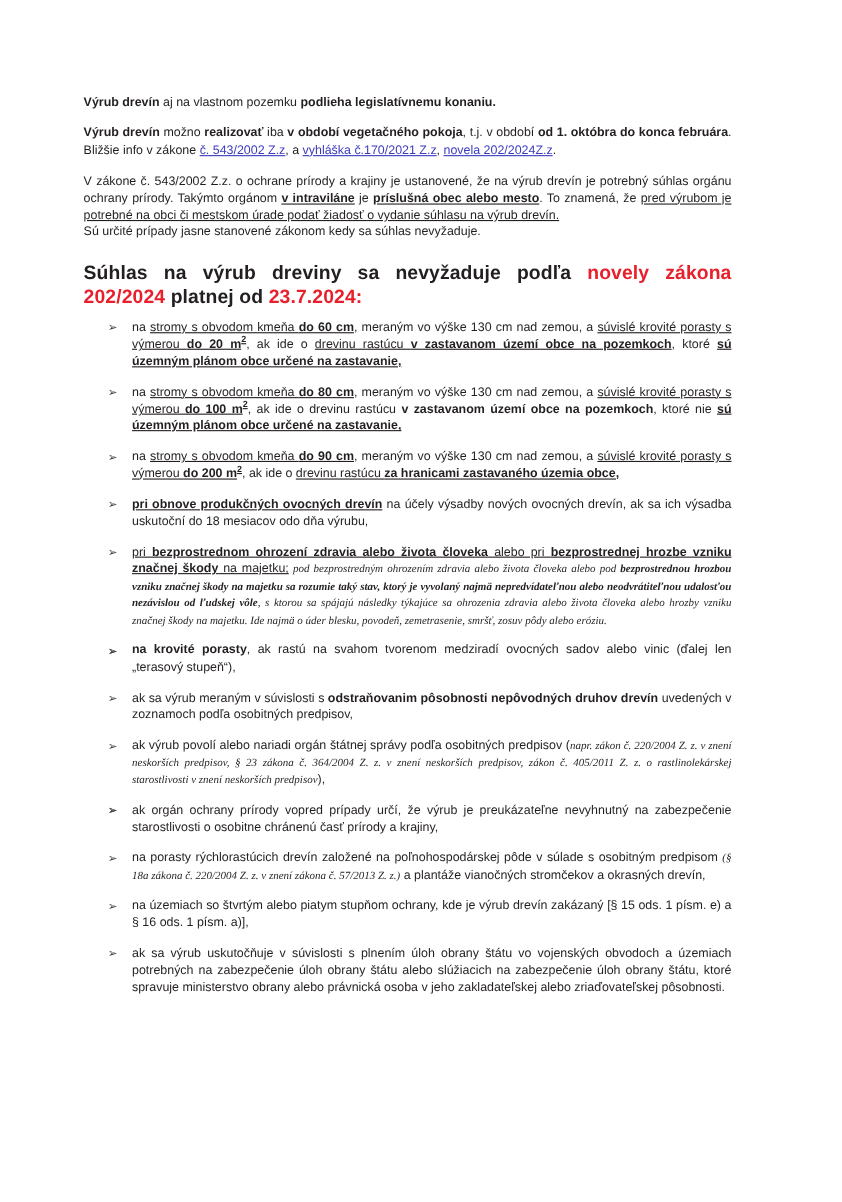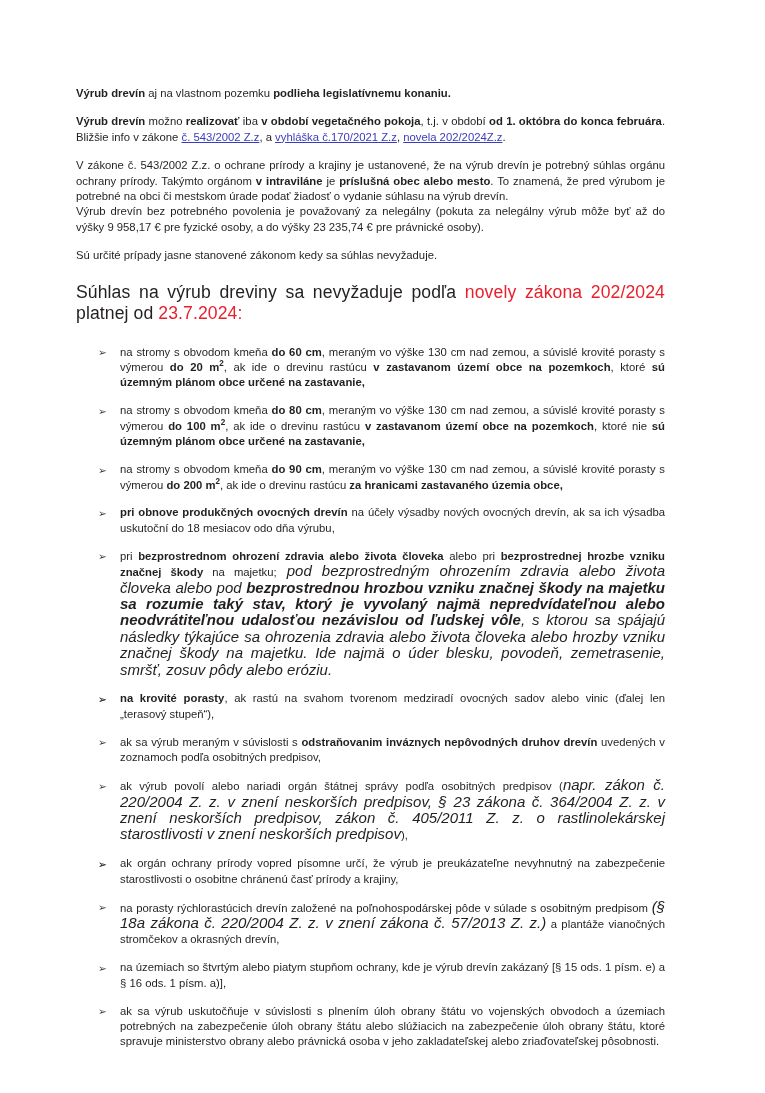--- a/index.html
+++ b/index.html
@@ -20,30 +20,30 @@
   p { margin:0; }
   .para {
     font-size:11.3px;
     line-height:15.4px;
     text-align:justify;
     margin-bottom:13px;
   }
   .para.tight { margin-bottom:0; }
   b, .b { font-weight:bold; }
   i, .i { font-style:italic; }
-  .u { }
+  .u { text-decoration:underline; }
   a, .lnk {
     color:#3b3bbe;
   }
   .heading {
     font-size:17.6px;
     line-height:21.5px;
-    font-weight:normal;
+    font-weight:bold;
     text-align:justify;
-    margin:18px 0 20px 0;
+    margin:18px 0 10px 0;
     letter-spacing:0.1px;
   }
   .heading .red { color:#e8202c; }
   .list {
     margin:0;
     padding:0;
     list-style:none;
   }
   .list > li {
     position:relative;
@@ -57,51 +57,51 @@
     position:absolute;
     left:22px;
     top:0.5px;
     width:16px;
     font-family:"DejaVu Sans", sans-serif;
     font-size:10.5px;
     line-height:15.4px;
     color:#3a3a3a;
   }
   .note {
-    font-size:15px;
+    font-size:10px;
     font-style:italic;
     line-height:14.2px;
+    font-family:Liberation Serif, serif;
   }
   .sup { font-size:0.72em; vertical-align:super; line-height:0; }
 </style>
 </head>
 <body>
 
 <div class="page">
 
   <div id="intro-section">
       <p class="para"><span class="b">Výrub drevín</span><span> aj na vlastnom pozemku </span><span class="b">podlieha legislatívnemu konaniu.</span></p>
       <p class="para"><span class="b">Výrub drevín</span><span> možno </span><span class="b">realizovať</span><span> iba </span><span class="b">v období vegetačného pokoja</span><span>, t.j. v období </span><span class="b">od 1. októbra do konca februára</span><span>. Bližšie info v zákone </span><a href="#" class="lnk">č. 543/2002 Z.z</a><span>, a </span><a href="#" class="lnk">vyhláška č.170/2021 Z.z</a><span>, </span><a href="#" class="lnk">novela 202/2024Z.z</a><span>.</span></p>
       <p class="para tight"><span>V zákone č. 543/2002 Z.z. o ochrane prírody a krajiny je ustanovené, že na výrub drevín je potrebný súhlas orgánu ochrany prírody. Takýmto orgánom </span><span class="b u">v intraviláne</span><span> je </span><span class="b u">príslušná obec alebo mesto</span><span>. To znamená, že </span><span class="u">pred výrubom je potrebné na obci či mestskom úrade podať žiadosť o vydanie súhlasu na výrub drevín.</span></p>
-      <p class="para"><span>Výrub drevín bez potrebného povolenia je považovaný za nelegálny (pokuta za nelegálny výrub môže byť až do výšky 9 958,17 € pre fyzické osoby, a do výšky 23 235,74 € pre právnické osoby).</span></p>
       <p class="para"><span>Sú určité prípady jasne stanovené zákonom kedy sa súhlas nevyžaduje.</span></p>
     </div>
 
   <h1 class="heading" id="heading-el"><span>Súhlas na výrub dreviny sa nevyžaduje podľa </span><span class="red">novely zákona 202/2024</span><span> platnej od </span><span class="red">23.7.2024:</span></h1>
 
   <ul class="list" id="exemptions-list">
       <li><span class="marker">➢</span><span><span>na </span><span class="u">stromy s obvodom kmeňa </span><span class="b u">do 60 cm</span><span>, meraným vo výške 130 cm nad zemou, a </span><span class="u">súvislé krovité porasty s výmerou </span><span class="b u">do 20 m</span><span class="sup b u">2</span><span>, ak ide o </span><span class="u">drevinu rastúcu </span><span class="b u">v zastavanom území obce na pozemkoch</span><span>, ktoré </span><span class="b u">sú územným plánom obce určené na zastavanie,</span></span></li>
       <li><span class="marker">➢</span><span><span>na </span><span class="u">stromy s obvodom kmeňa </span><span class="b u">do 80 cm</span><span>, meraným vo výške 130 cm nad zemou, a </span><span class="u">súvislé krovité porasty s výmerou </span><span class="b u">do 100 m</span><span class="sup b u">2</span><span>, ak ide o drevinu rastúcu </span><span class="b">v zastavanom území obce na pozemkoch</span><span>, ktoré nie </span><span class="b u">sú územným plánom obce určené na zastavanie,</span></span></li>
       <li><span class="marker">➢</span><span><span>na </span><span class="u">stromy s obvodom kmeňa </span><span class="b u">do 90 cm</span><span>, meraným vo výške 130 cm nad zemou, a </span><span class="u">súvislé krovité porasty s výmerou </span><span class="b u">do 200 m</span><span class="sup b u">2</span><span>, ak ide o </span><span class="u">drevinu rastúcu </span><span class="b u">za hranicami zastavaného územia obce,</span></span></li>
       <li><span class="marker">➢</span><span><span class="b u">pri obnove produkčných ovocných drevín</span><span> na účely výsadby nových ovocných drevín, ak sa ich výsadba uskutoční do 18 mesiacov odo dňa výrubu,</span></span></li>
       <li><span class="marker">➢</span><span><span class="u">pri </span><span class="b u">bezprostrednom ohrození zdravia alebo života človeka</span><span class="u"> alebo pri </span><span class="b u">bezprostrednej hrozbe vzniku značnej škody</span><span class="u"> na majetku;</span><span class="i note"> pod bezprostredným ohrozením zdravia alebo života človeka alebo pod </span><span class="b i note">bezprostrednou hrozbou vzniku značnej škody na majetku sa rozumie taký stav, ktorý je vyvolaný najmä nepredvídateľnou alebo neodvrátiteľnou udalosťou nezávislou od ľudskej vôle</span><span class="i note">, s ktorou sa spájajú následky týkajúce sa ohrozenia zdravia alebo života človeka alebo hrozby vzniku značnej škody na majetku. Ide najmä o úder blesku, povodeň, zemetrasenie, smršť, zosuv pôdy alebo eróziu.</span></span></li>
       <li><span class="marker">➢</span></li>
       <li><span class="marker">➢</span><span><span class="b">na krovité porasty</span><span>, ak rastú na svahom tvorenom medziradí ovocných sadov alebo vinic (ďalej len „terasový stupeň“),</span></span></li>
-      <li><span class="marker">➢</span><span><span>ak sa výrub meraným v súvislosti s </span><span class="b">odstraňovanim inváznych nepôvodných druhov drevín</span><span> uvedených v zoznamoch podľa osobitných predpisov,</span></span></li>
+      <li><span class="marker">➢</span><span><span>ak sa výrub meraným v súvislosti s </span><span class="b">odstraňovanim pôsobnosti nepôvodných druhov drevín</span><span> uvedených v zoznamoch podľa osobitných predpisov,</span></span></li>
       <li><span class="marker">➢</span><span><span>ak výrub povolí alebo nariadi orgán štátnej správy podľa osobitných predpisov (</span><span class="i note">napr. zákon č. 220/2004 Z. z. v znení neskorších predpisov, § 23 zákona č. 364/2004 Z. z. v znení neskorších predpisov, zákon č. 405/2011 Z. z. o rastlinolekárskej starostlivosti v znení neskorších predpisov</span><span>),</span></span></li>
       <li><span class="marker">➢</span></li>
-      <li><span class="marker">➢</span><span><span>ak orgán ochrany prírody vopred písomne určí, že výrub je preukázateľne nevyhnutný na zabezpečenie starostlivosti o osobitne chránenú časť prírody a krajiny,</span></span></li>
+      <li><span class="marker">➢</span><span><span>ak orgán ochrany prírody vopred prípady určí, že výrub je preukázateľne nevyhnutný na zabezpečenie starostlivosti o osobitne chránenú časť prírody a krajiny,</span></span></li>
       <li><span class="marker">➢</span><span><span>na porasty rýchlorastúcich drevín založené na poľnohospodárskej pôde v súlade s osobitným predpisom </span><span class="i note">(§ 18a zákona č. 220/2004 Z. z. v znení zákona č. 57/2013 Z. z.)</span><span> a plantáže vianočných stromčekov a okrasných drevín,</span></span></li>
       <li><span class="marker">➢</span><span><span>na územiach so štvrtým alebo piatym stupňom ochrany, kde je výrub drevín zakázaný [§ 15 ods. 1 písm. e) a § 16 ods. 1 písm. a)],</span></span></li>
       <li><span class="marker">➢</span><span><span>ak sa výrub uskutočňuje v súvislosti s plnením úloh obrany štátu vo vojenských obvodoch a územiach potrebných na zabezpečenie úloh obrany štátu alebo slúžiacich na zabezpečenie úloh obrany štátu, ktoré spravuje ministerstvo obrany alebo právnická osoba v jeho zakladateľskej alebo zriaďovateľskej pôsobnosti.</span></span></li>
     </ul>
 
 </div>
 
 </body></html>

